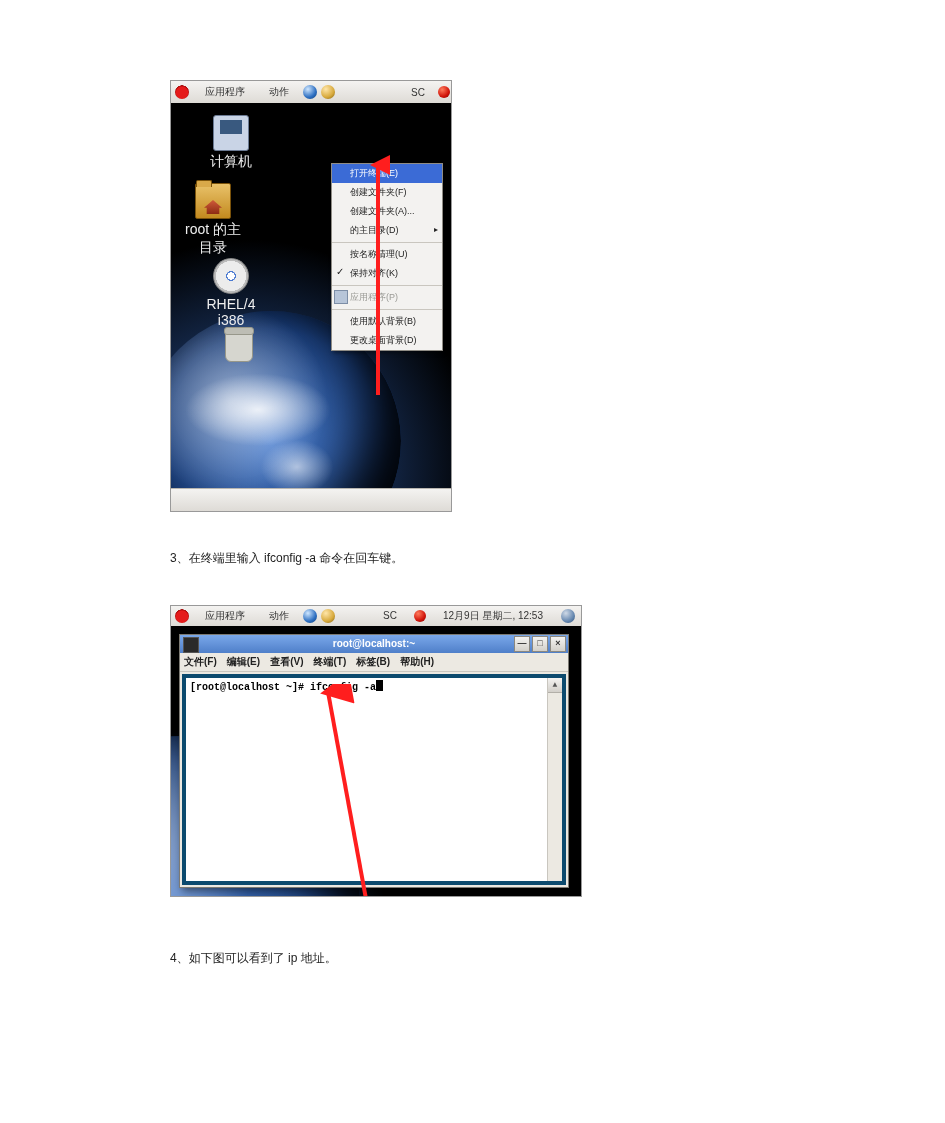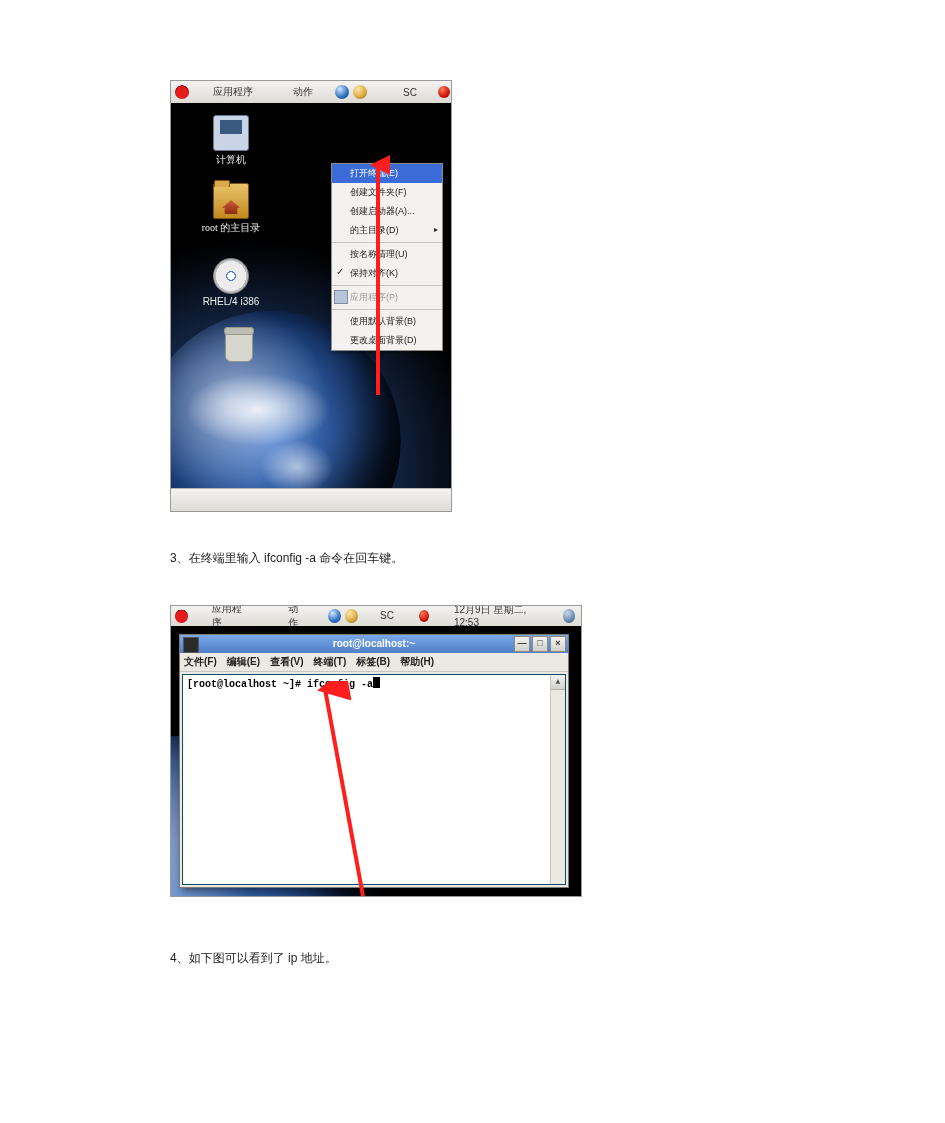--- a/index.html
+++ b/index.html
@@ -39,21 +39,21 @@
     width: 14px; height: 14px;
     margin: 0 4px;
     position: relative;
   }
   .redhat::before{
     content:'';
     position:absolute; inset:0;
     background: radial-gradient(circle at 50% 55%, #e51b1b 55%, #9c0000 70%, transparent 72%);
     border-radius: 50%;
   }
-  .panel-item { margin: 0 20px; }
+  .panel-item { margin: 0 12px; }
   .panel-icon {
     width: 14px; height: 14px;
     border-radius: 50%;
     margin: 0 2px;
     display: inline-block;
   }
   .panel-right { margin-left: auto; display:flex; align-items:center; }
 
   .desktop {
     position: absolute;
@@ -77,21 +77,21 @@
     background:
       radial-gradient(ellipse 40% 20% at 45% 38%, rgba(255,255,255,.85), transparent 70%),
       radial-gradient(ellipse 20% 15% at 60% 60%, rgba(255,255,255,.6), transparent 70%);
   }
 
   .dicon {
     position:absolute;
     width:60px;
     text-align:center;
     color:#eee;
-    font-size:10px;
+    font-size:14px;
   }
   .dicon .glyph{
     width:34px; height:34px;
     margin:0 auto 2px;
     display:block;
     position:relative;
   }
   .computer .glyph{
     background:#c9d4e6;
     border:1px solid #6b7a93;
@@ -268,21 +268,21 @@
     height:18px;
     background:#ece9e2;
     border-bottom:1px solid #c9c6bf;
     padding:0 4px;
     display:flex; gap:10px; align-items:center;
     font-size:10px; color:#222;
   }
   .termbody{
     flex:1; margin:2px;
     background:#fff;
-    border:1px solid #0c4a6e;
+    border:4px solid #0c4a6e;
     font-family:"Courier New",monospace;
     font-size:10px;
     color:#000;
     position:relative;
     padding:2px 4px;
   }
   .cursor{
     display:inline-block; width:7px; height:11px;
     background:#000; vertical-align:-1px;
   }
@@ -316,37 +316,37 @@
       </span>
     </div>
 
     <div class="desktop">
       <div class="earth"></div>
 
       <div class="dicon computer" style="left:30px; top:12px;">
         <span class="glyph"></span>
         <span>计算机</span>
       </div>
-      <div class="dicon home" style="left:30px; top:80px;font-family:Liberation Serif, serif;">
+      <div class="dicon home" style="left:12px; top:80px;">
         <span class="glyph"></span>
         <span>root 的主目录</span>
       </div>
       <div class="dicon cd" style="left:30px; top:155px;text-align:center;">
         <span class="glyph"></span>
         <span>RHEL/4 i386</span>
       </div>
       <div class="dicon trash" style="left:38px; top:225px;">
         <span class="glyph"></span>
         <span></span>
       </div>
 
       <div class="ctxmenu">
         <div class="mi sel"><span>打开终端(E)</span></div>
         <div class="mi"><span>创建文件夹(F)</span></div>
-        <div class="mi"><span>创建启动器(A)...</span></div>
+        <div class="mi"><span>创建文件夹(A)...</span></div>
         <div class="mi"><span>的主目录(D)</span><span class="sub">▸</span></div>
         <hr>
         <div class="mi"><span>按名称清理(U)</span></div>
         <div class="mi"><span class="check">✓</span><span>保持对齐(K)</span></div>
         <hr>
         <div class="mi disabled"><span class="pic"></span><span>应用程序(P)</span></div>
         <hr>
         <div class="mi"><span>使用默认背景(B)</span></div>
         <div class="mi"><span>更改桌面背景(D)</span></div>
       </div>

